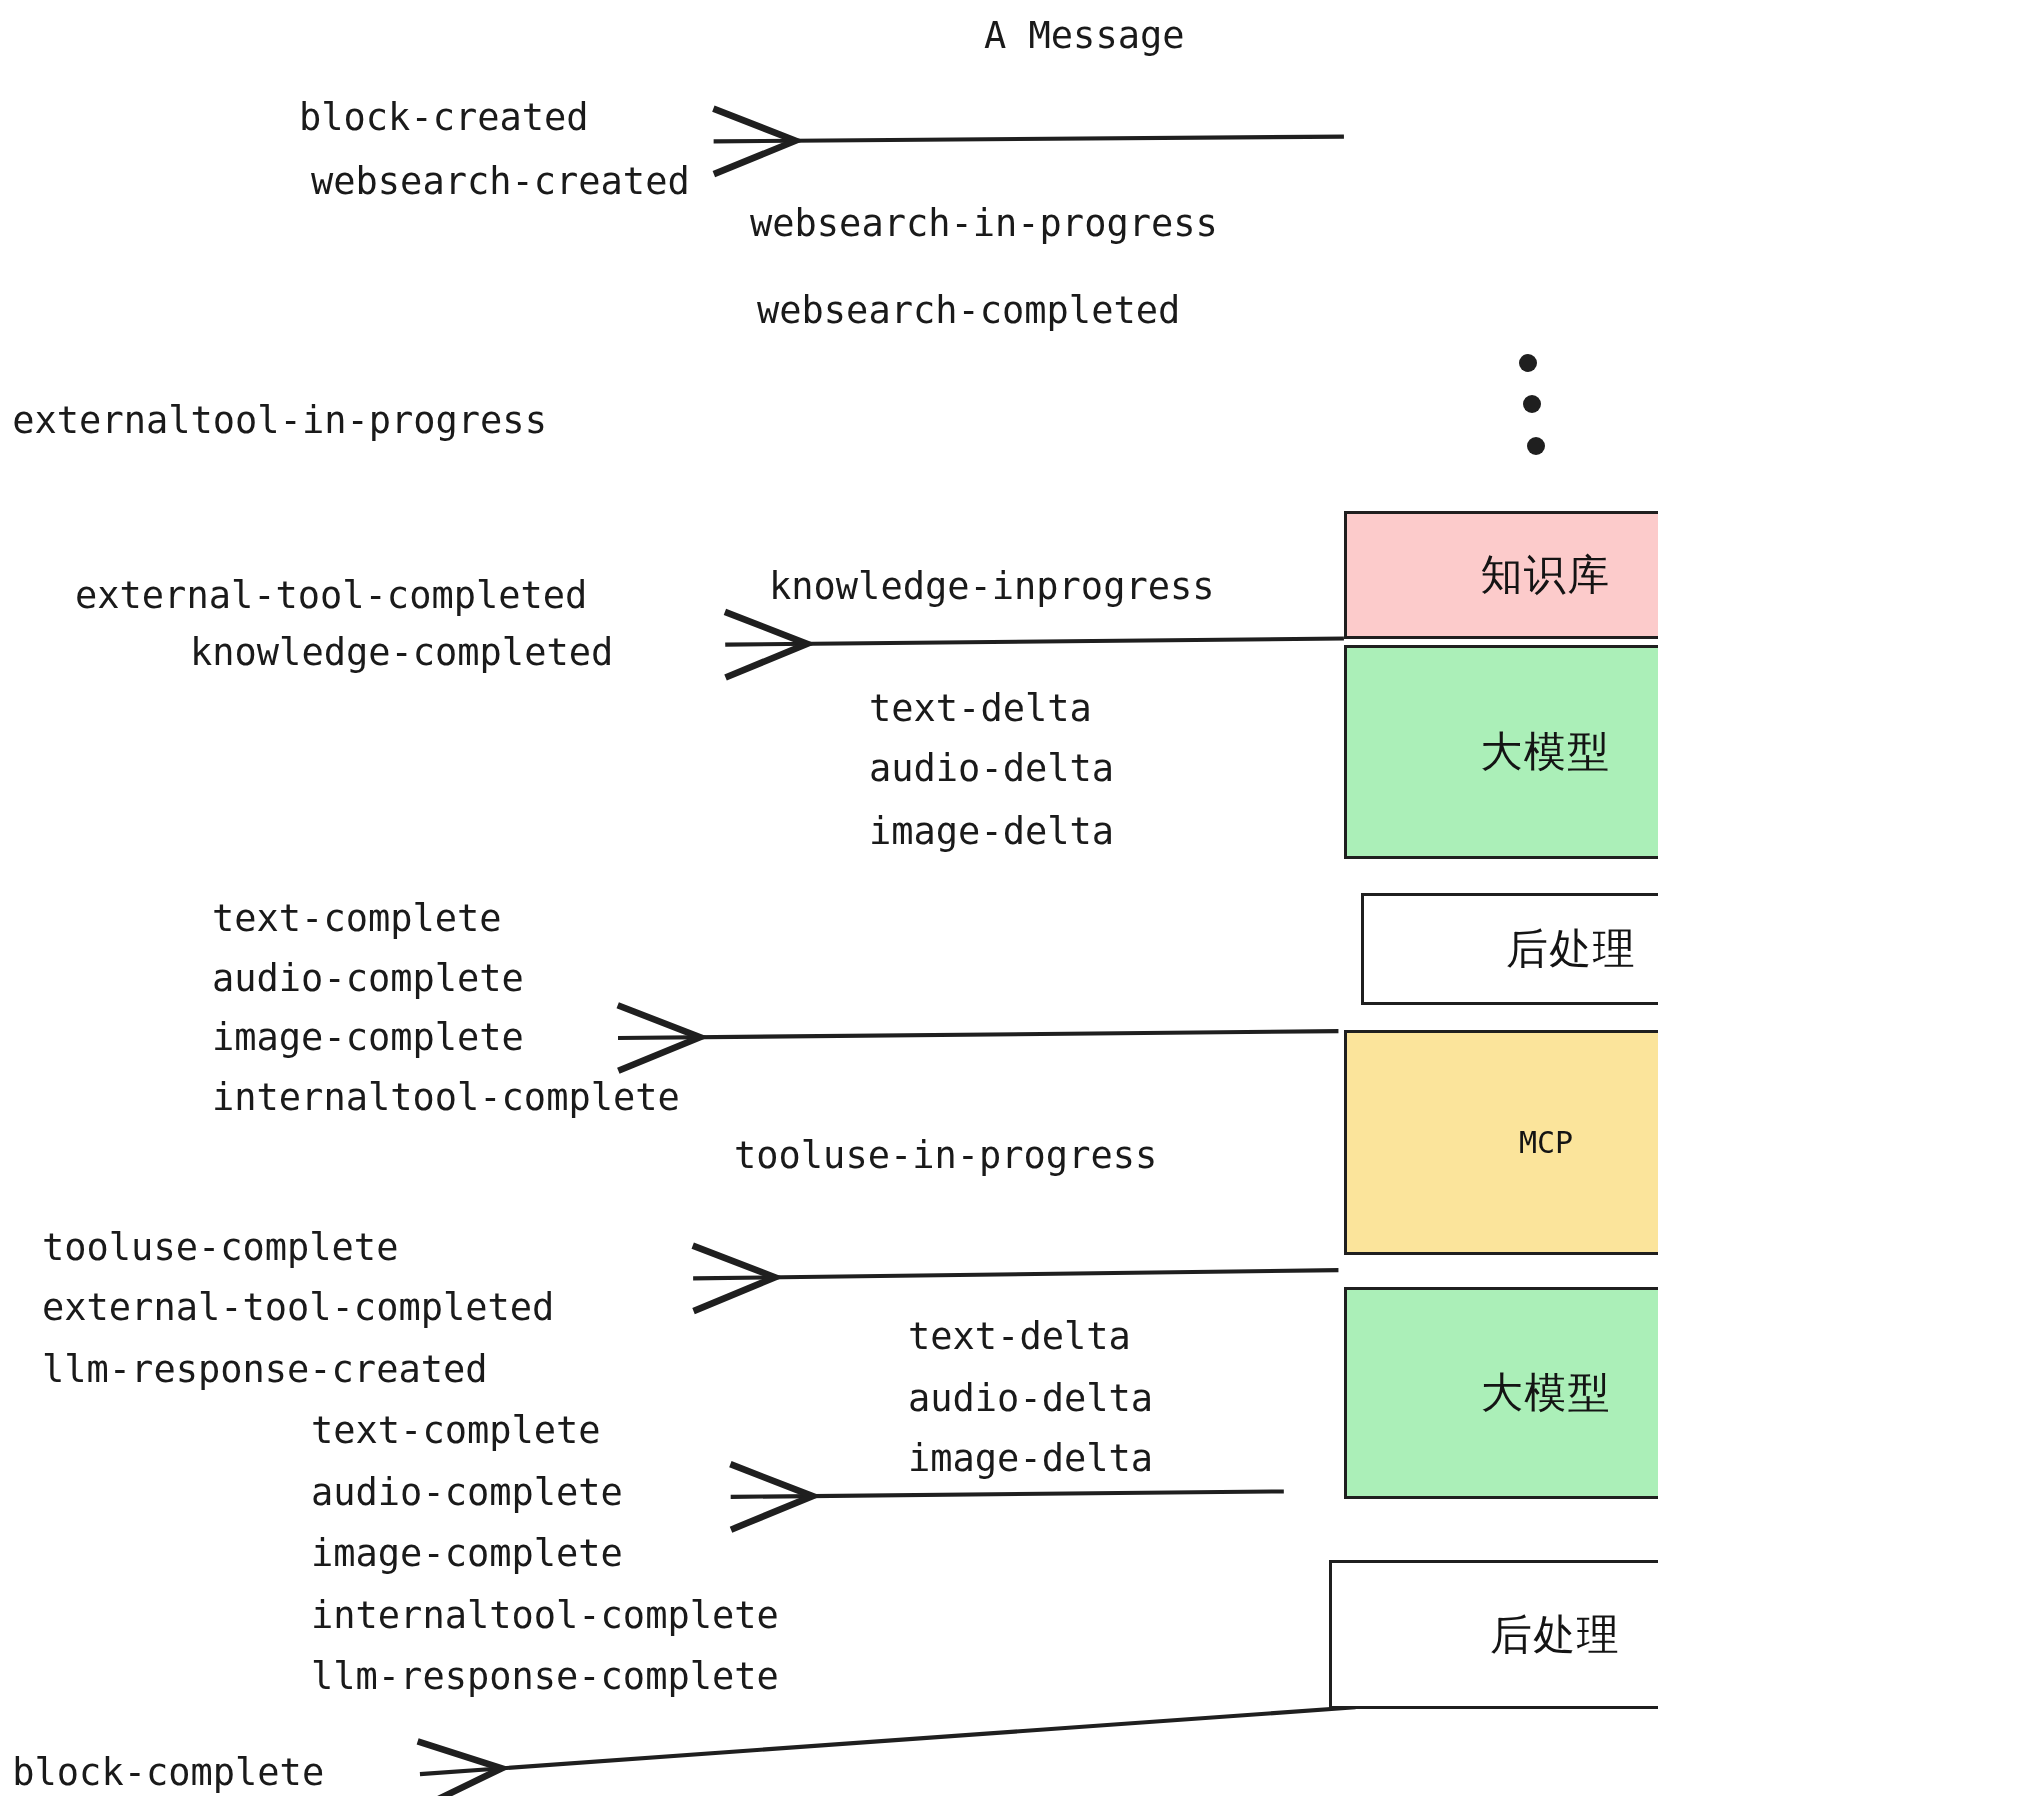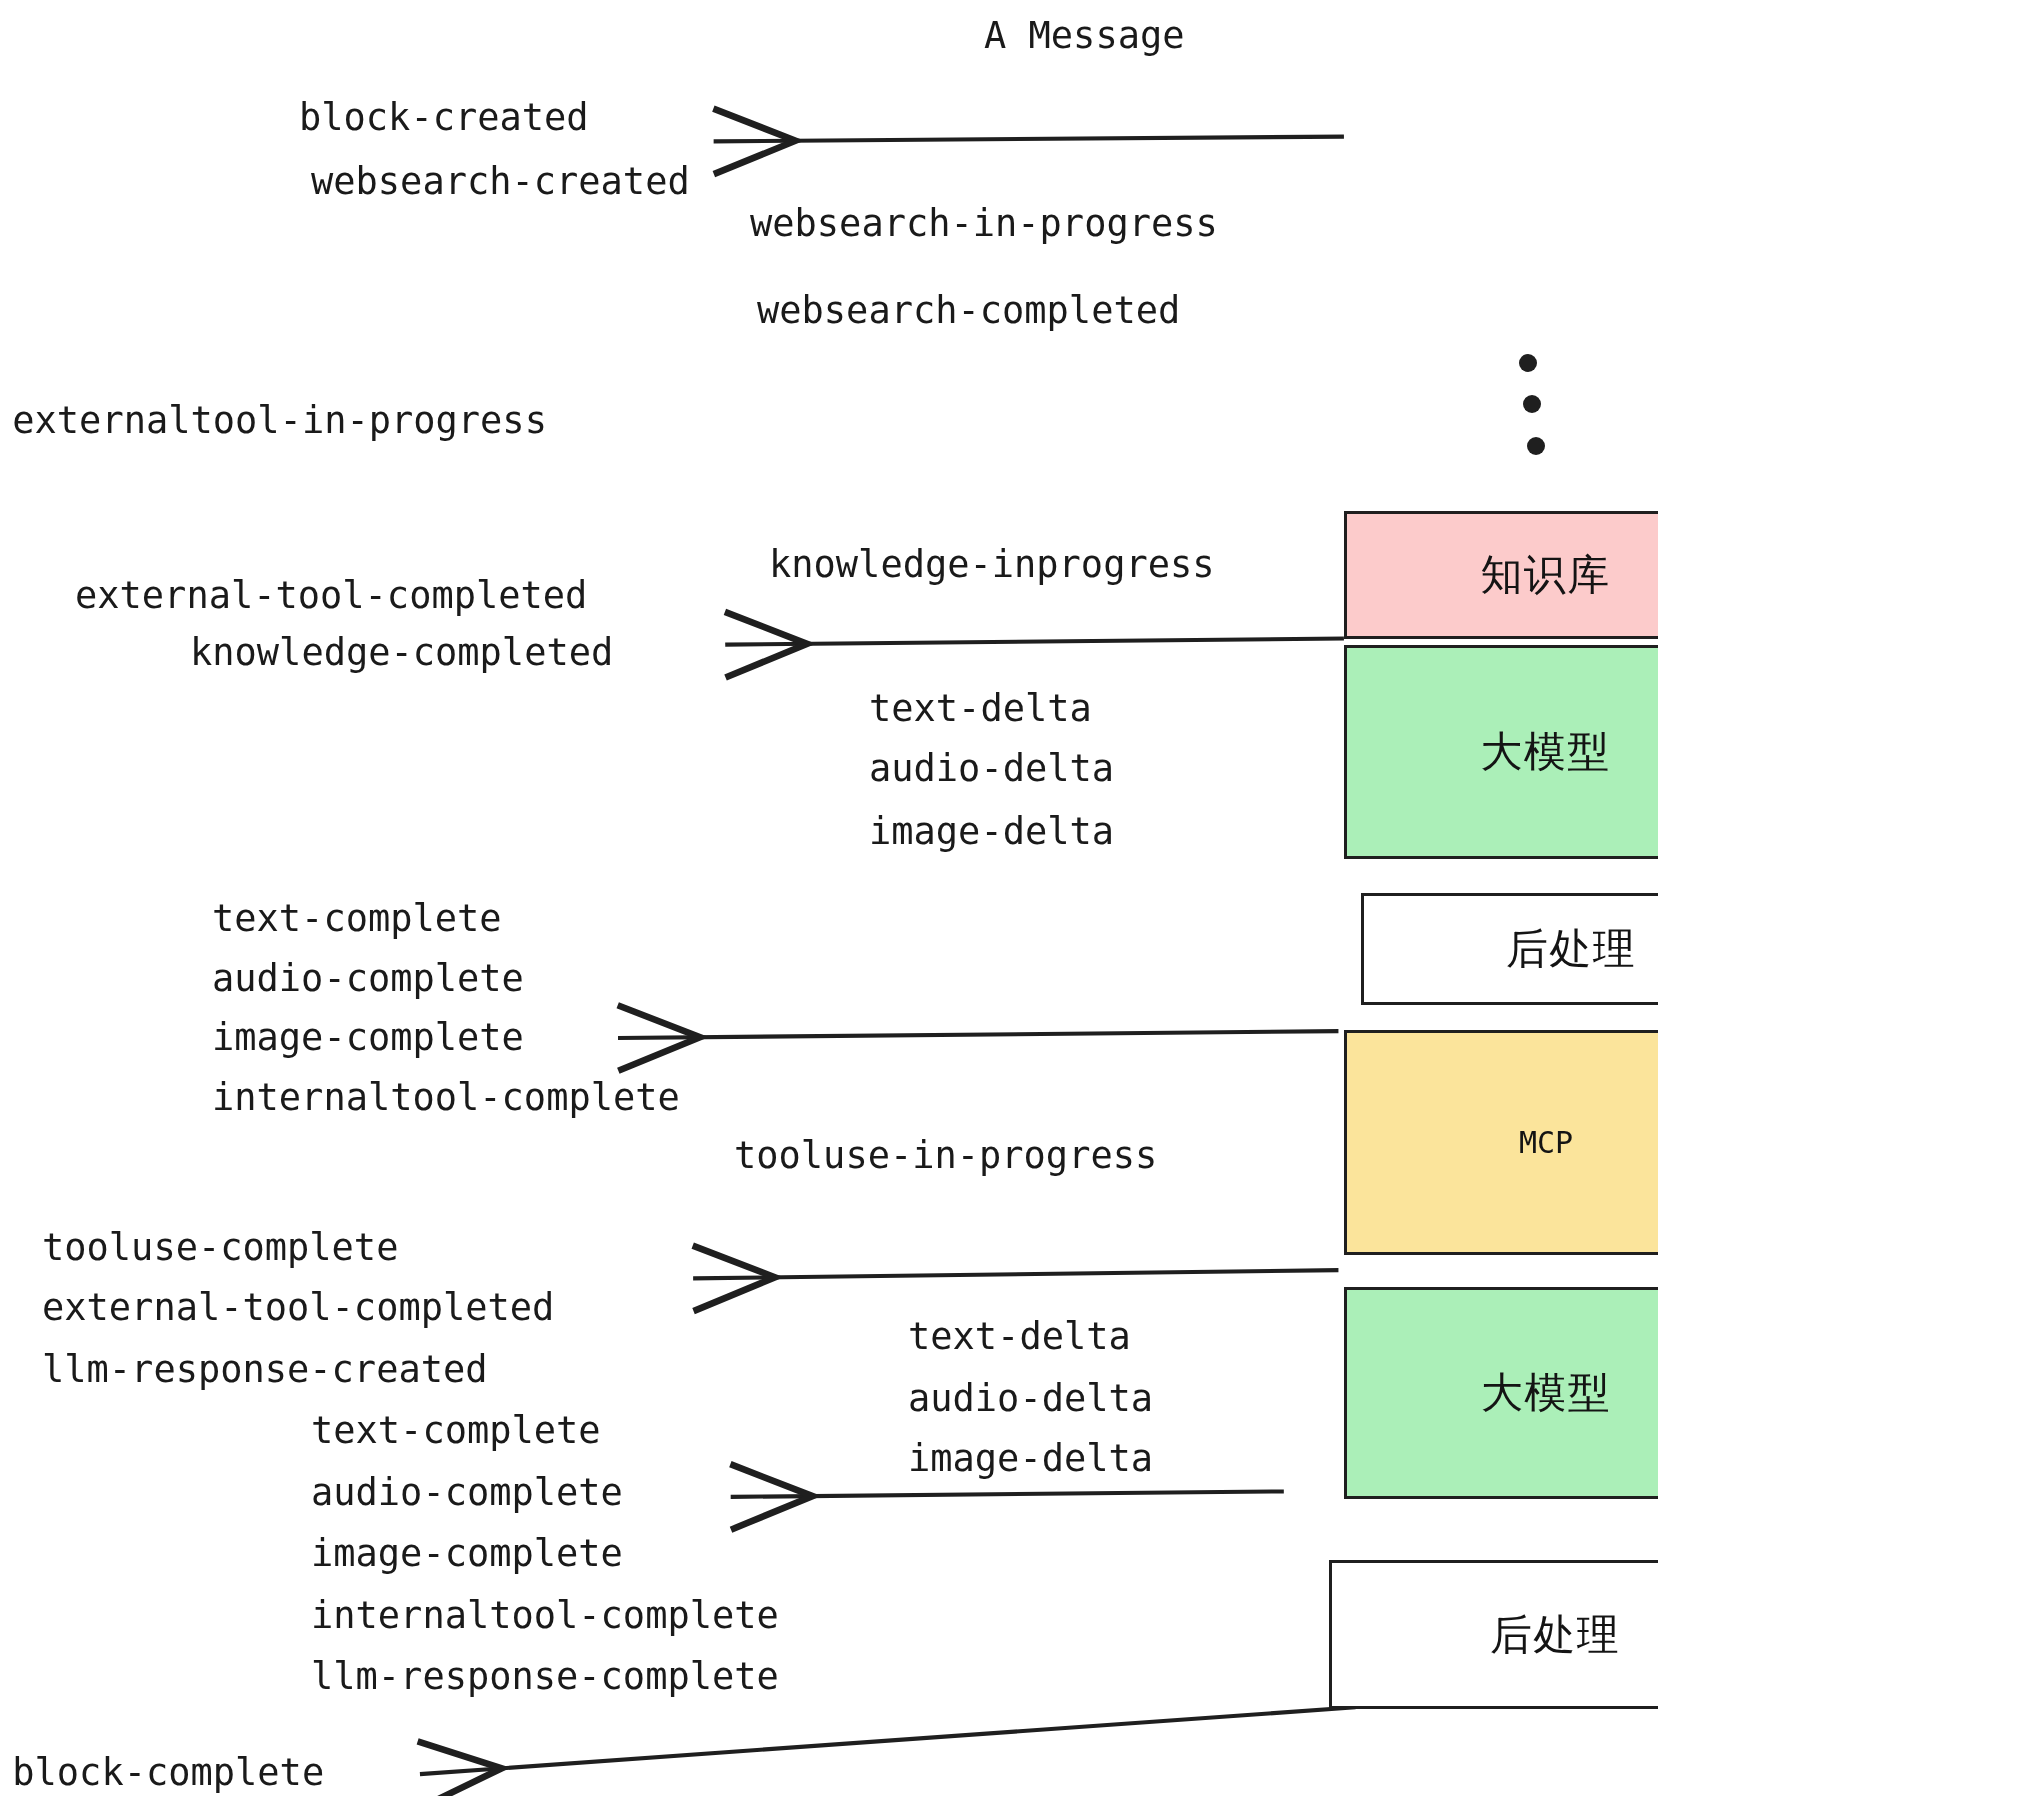--- a/index.html
+++ b/index.html
@@ -148,21 +148,21 @@
   <div class="evt" style="left:299px; top:99px;">block-created</div>
 
   <div class="evt" style="left:311px; top:163px;">websearch-created</div>
 
   <div class="evt" style="left:750px; top:205px;">websearch-in-progress</div>
 
   <div class="evt" style="left:757px; top:292px;">websearch-completed</div>
 
   <div class="evt" style="left:12.3px; top:402px;">externaltool-in-progress</div>
 
-  <div class="evt" style="left:769px; top:546px;">knowledge-inprogress</div>
+  <div class="evt" style="left:769px; top:568px;">knowledge-inprogress</div>
 
   <div class="evt" style="left:75px; top:577px;">external-tool-completed</div>
 
   <div class="evt" style="left:190px; top:634px;">knowledge-completed</div>
 
   <div class="evt" style="left:869px; top:690px;">text-delta</div>
 
   <div class="evt" style="left:869px; top:750px;">audio-delta</div>
 
   <div class="evt" style="left:869px; top:813px;">image-delta</div>

